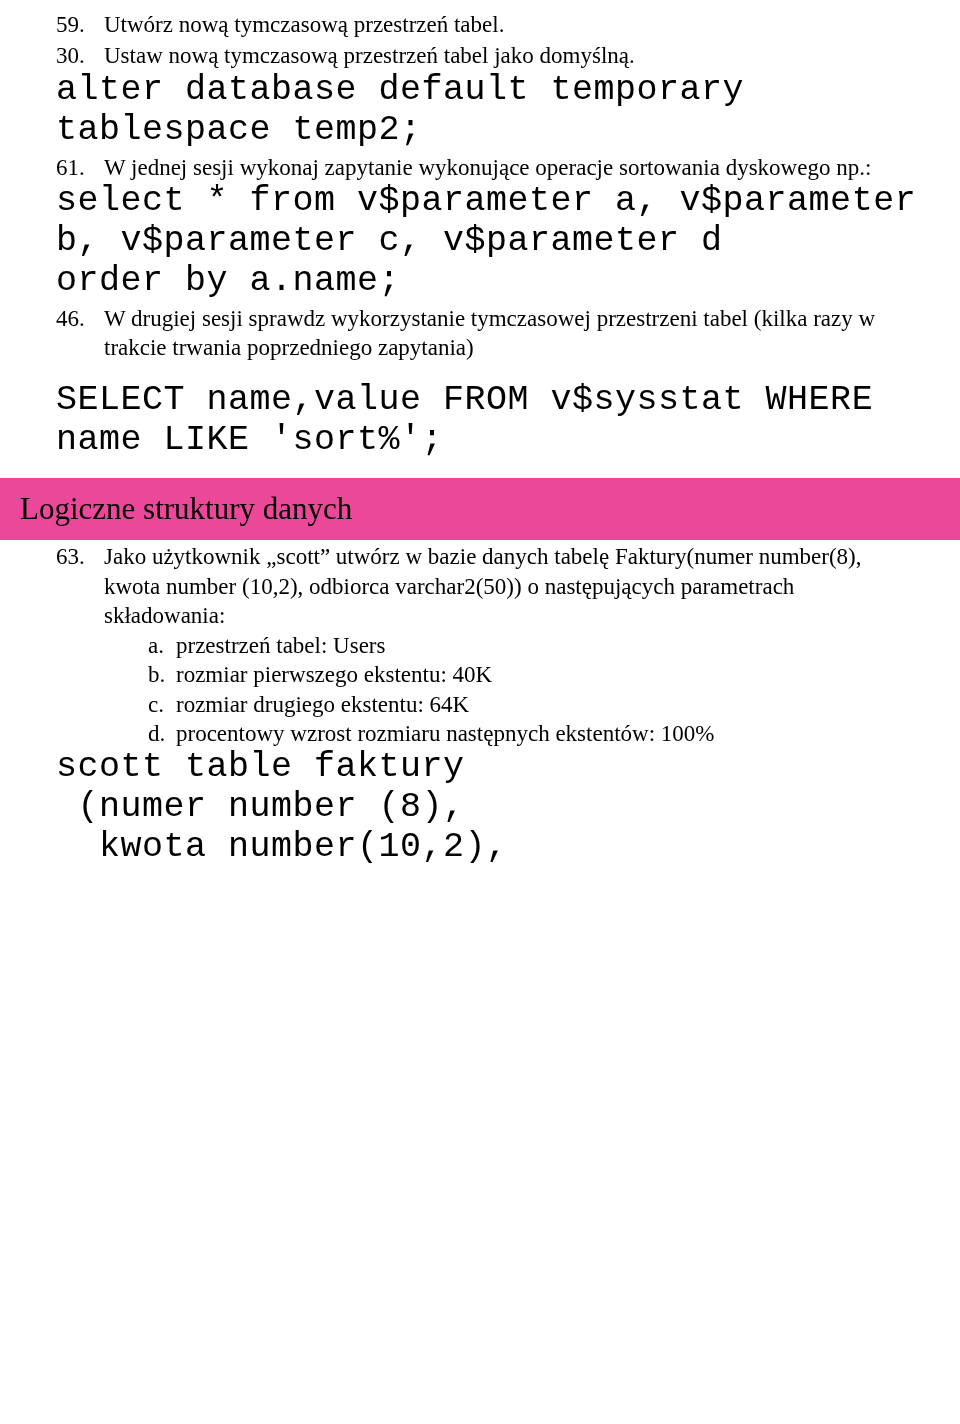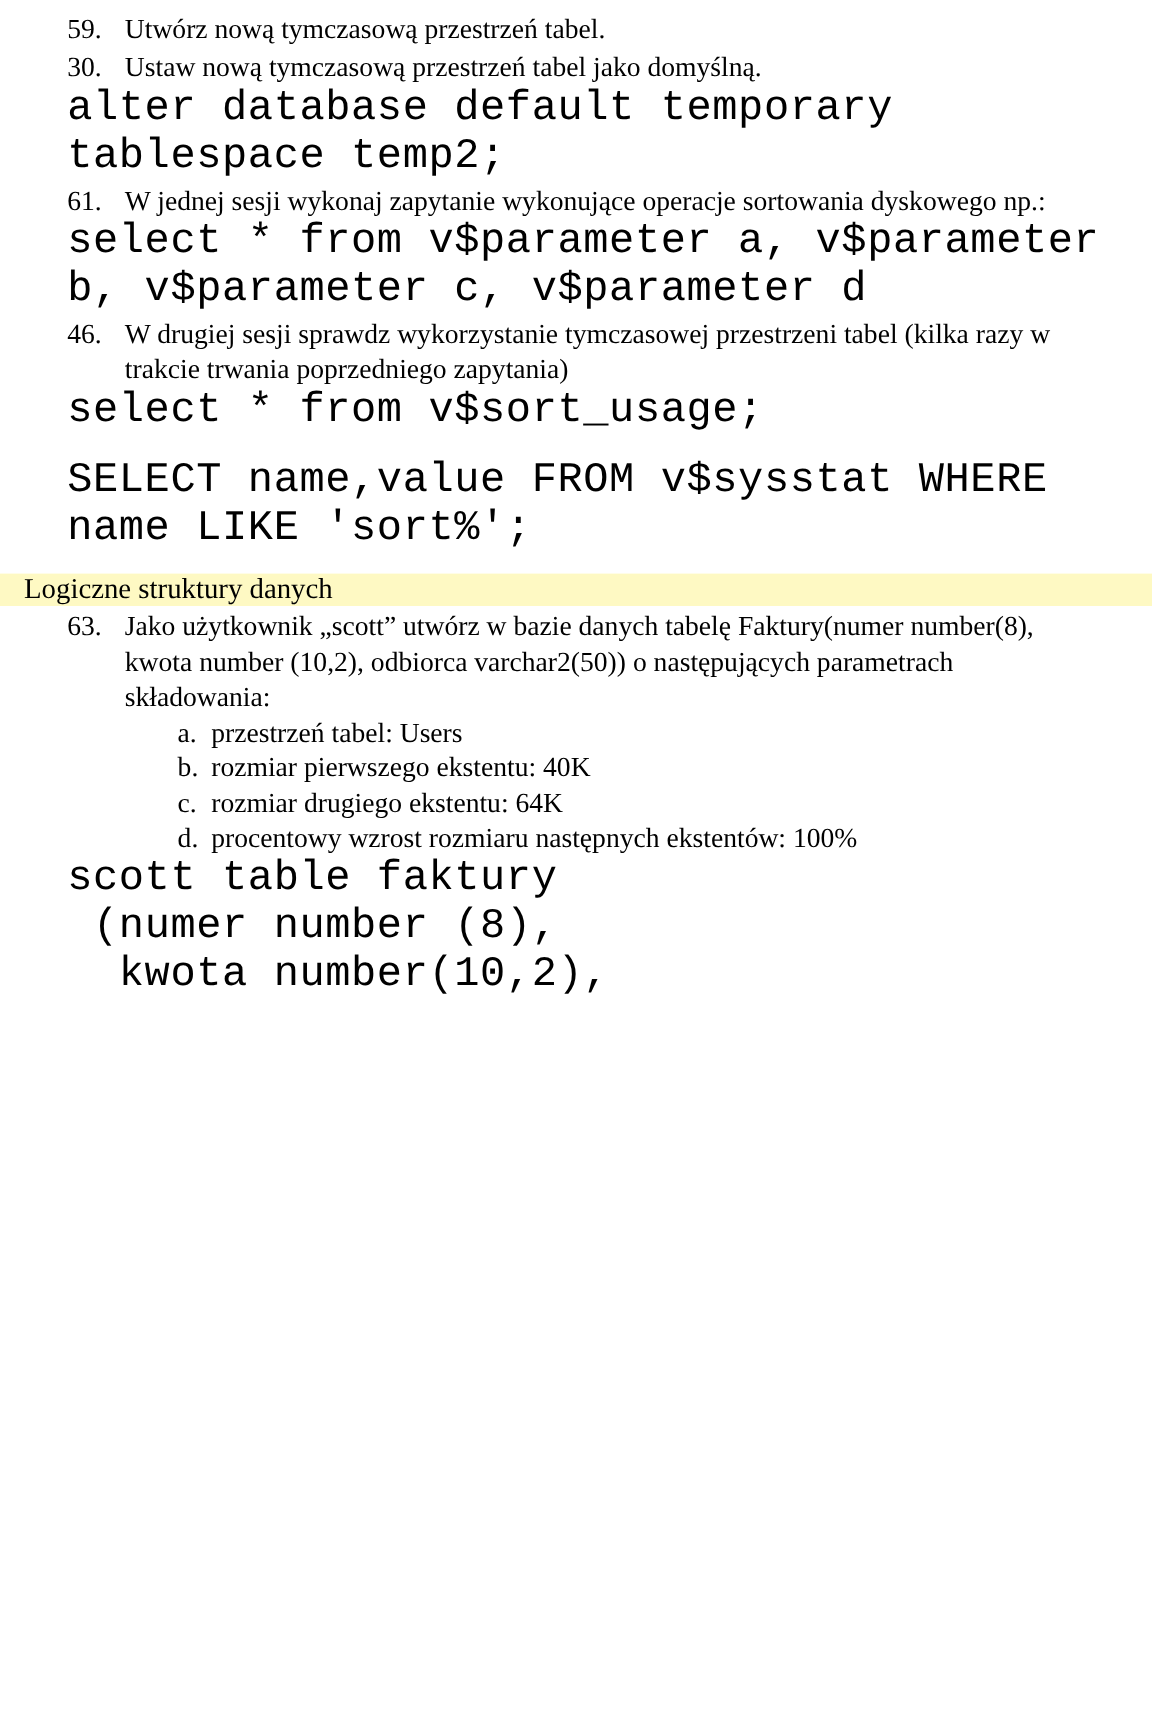--- a/index.html
+++ b/index.html
@@ -35,23 +35,23 @@
   .numbered .num {
     flex: 0 0 auto;
     min-width: 38px;
     text-align: left;
     padding-right: 10px;
   }
   .numbered .txt {
     flex: 1 1 auto;
   }
   .section-header {
-    background: #fef9c3;
-    font-size: 24px;
-    padding: 0 6px;
+    background: #ec4899;
+    font-size: 31px;
+    padding: 13px 6px;
     margin-left: -56px;
     margin-right: -40px;
     padding-left: 20px;
   }
   .sublist {
     margin: 0;
     padding-left: 92px;
   }
   .sublist .row {
     display: flex;
@@ -75,26 +75,26 @@
     <span class="num">30.</span>
     <span class="txt">Ustaw nową tymczasową przestrzeń tabel jako domyślną.</span>
   </div>
   <p class="code">alter database default temporary tablespace temp2;</p>
 
   <div class="body-text numbered">
     <span class="num">61.</span>
     <span class="txt">W jednej sesji wykonaj zapytanie wykonujące operacje sortowania dyskowego np.:</span>
   </div>
   <p class="code">select * from v$parameter a, v$parameter b, v$parameter c, v$parameter d</p>
+  <p class="code">order by a.name;</p>
 
   <div class="body-text numbered">
     <span class="num">46.</span>
     <span class="txt">W drugiej sesji sprawdz wykorzystanie tymczasowej przestrzeni tabel (kilka razy w trakcie trwania poprzedniego zapytania)</span>
   </div>
-  <p class="code">select * from v$sort_usage;</p>
 
   <div class="gap-md"></div>
 
   <p class="code">SELECT name,value FROM v$sysstat WHERE name LIKE 'sort%';</p>
 
   <div class="gap-md"></div>
 
   <div class="section-header">Logiczne struktury danych</div>
 
   <div class="body-text numbered">

